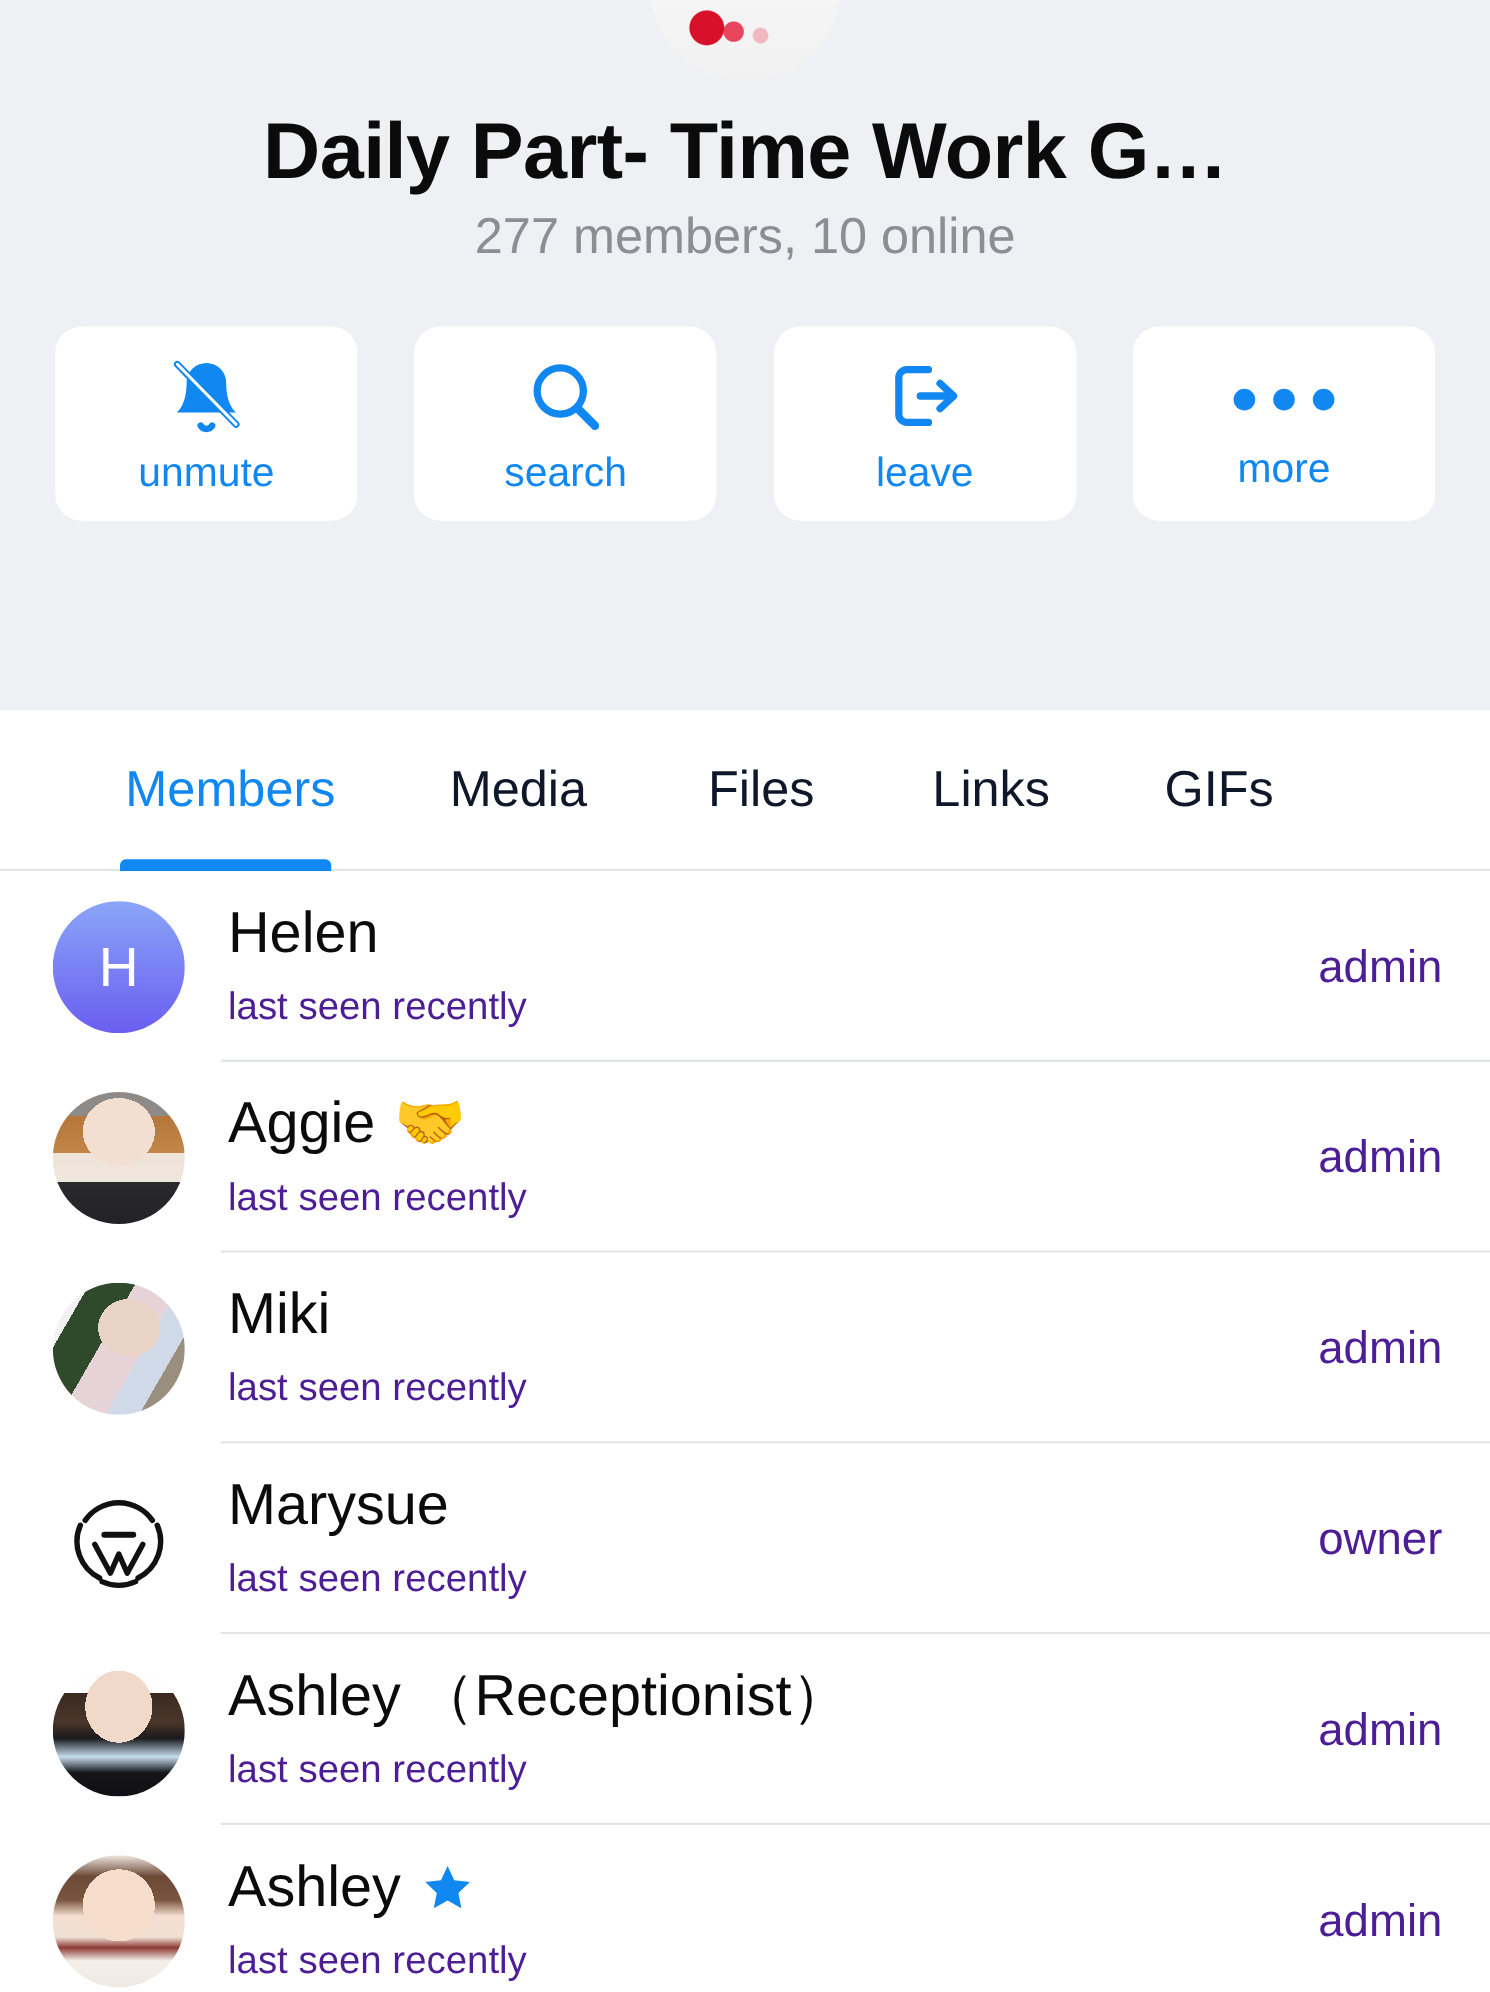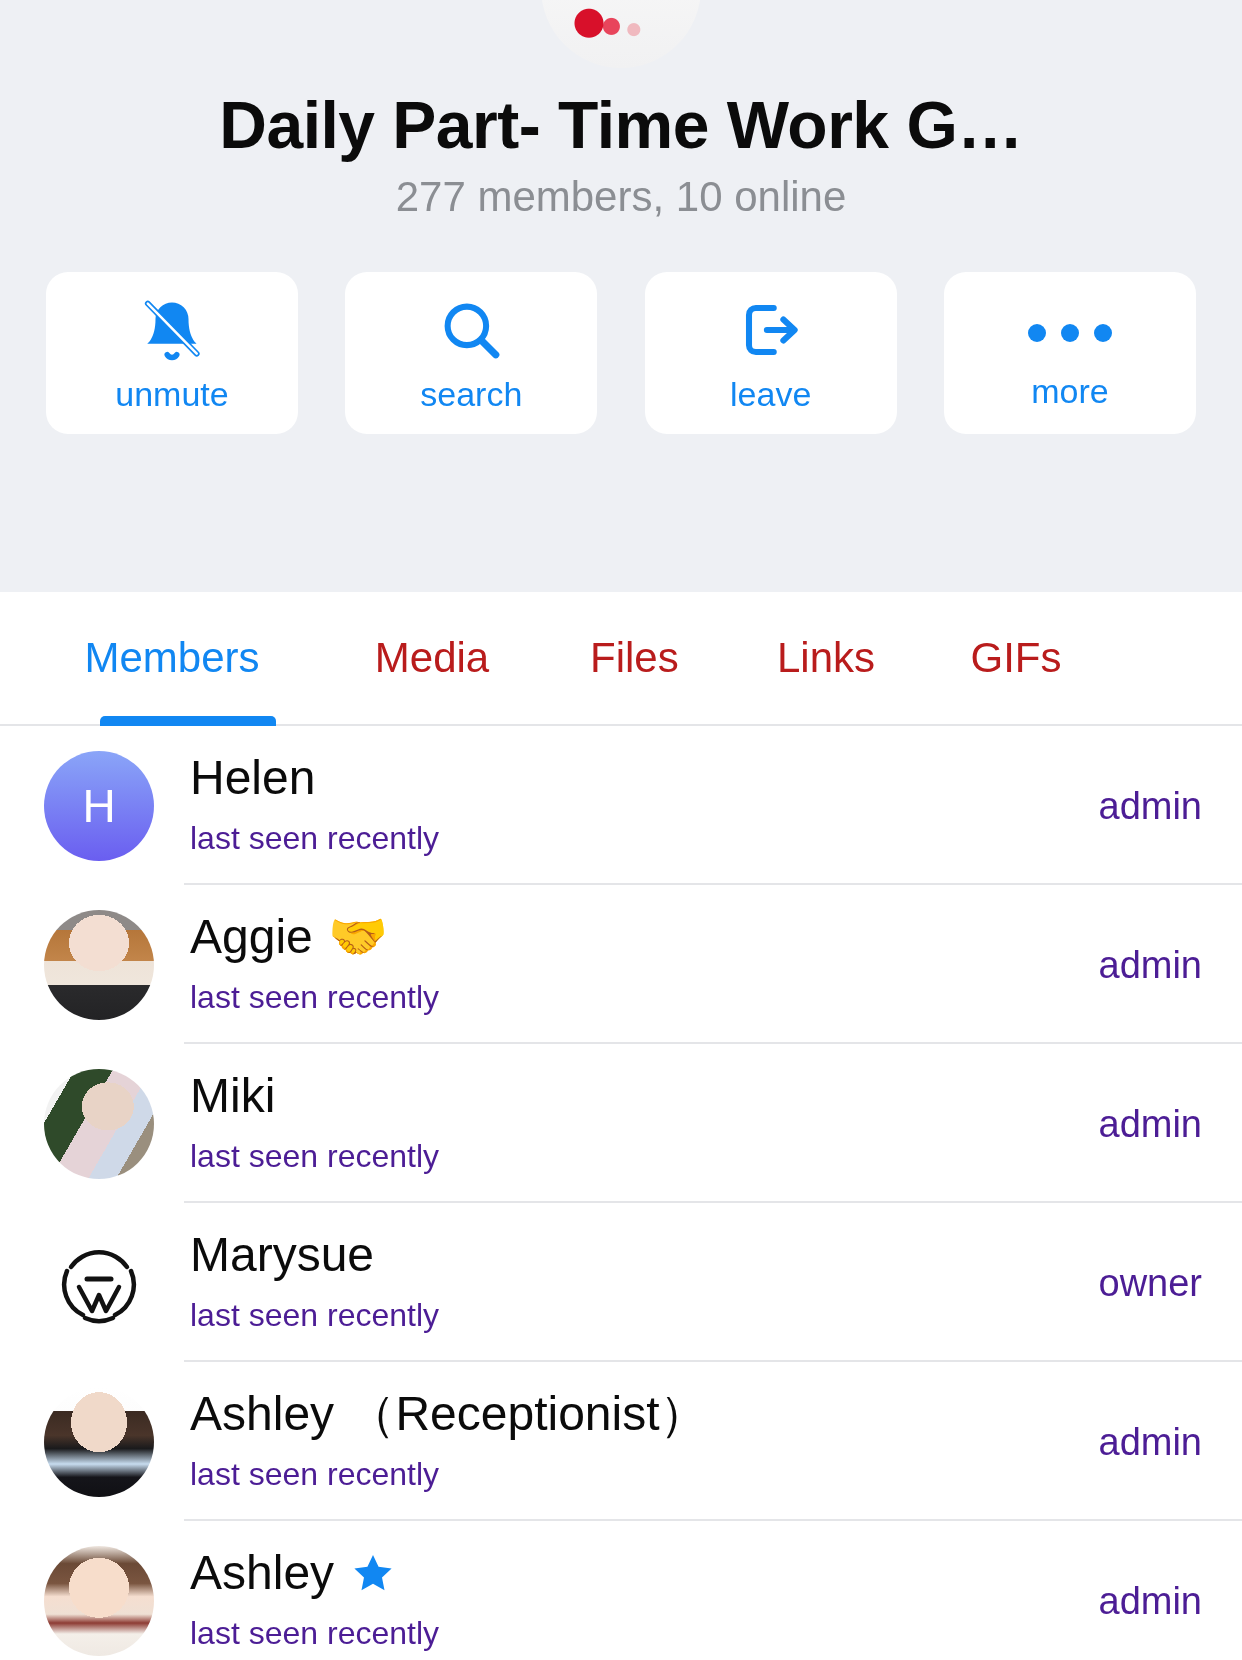--- a/index.html
+++ b/index.html
@@ -137,28 +137,28 @@
     height: 134px;
     background: #ffffff;
     display: flex;
     align-items: center;
     border-bottom: 2px solid #e4e5e8;
   }
 
   .tab {
     font-size: 42px;
     line-height: 48px;
-    color: #b91c1c;
+    color: #0f172a;
     font-weight: 400;
     text-align: center;
     position: relative;
     cursor: pointer;
     white-space: nowrap;
   }
-  .tab.t0 { position: absolute; left: 84px;  width: 176px; }
+  .tab.t0 { position: absolute; left: 104px;  width: 176px; }
   .tab.t1 { position: absolute; left: 370px;  width: 124px; }
   .tab.t2 { position: absolute; left: 590px;  width: 86px;  }
   .tab.t3 { position: absolute; left: 774px;  width: 104px; }
   .tab.t4 { position: absolute; left: 970px;  width: 92px;  }
 
   .tab.active { color: #1187f2; }
 
   .tab-underline {
     position: absolute;
     bottom: -2px;

